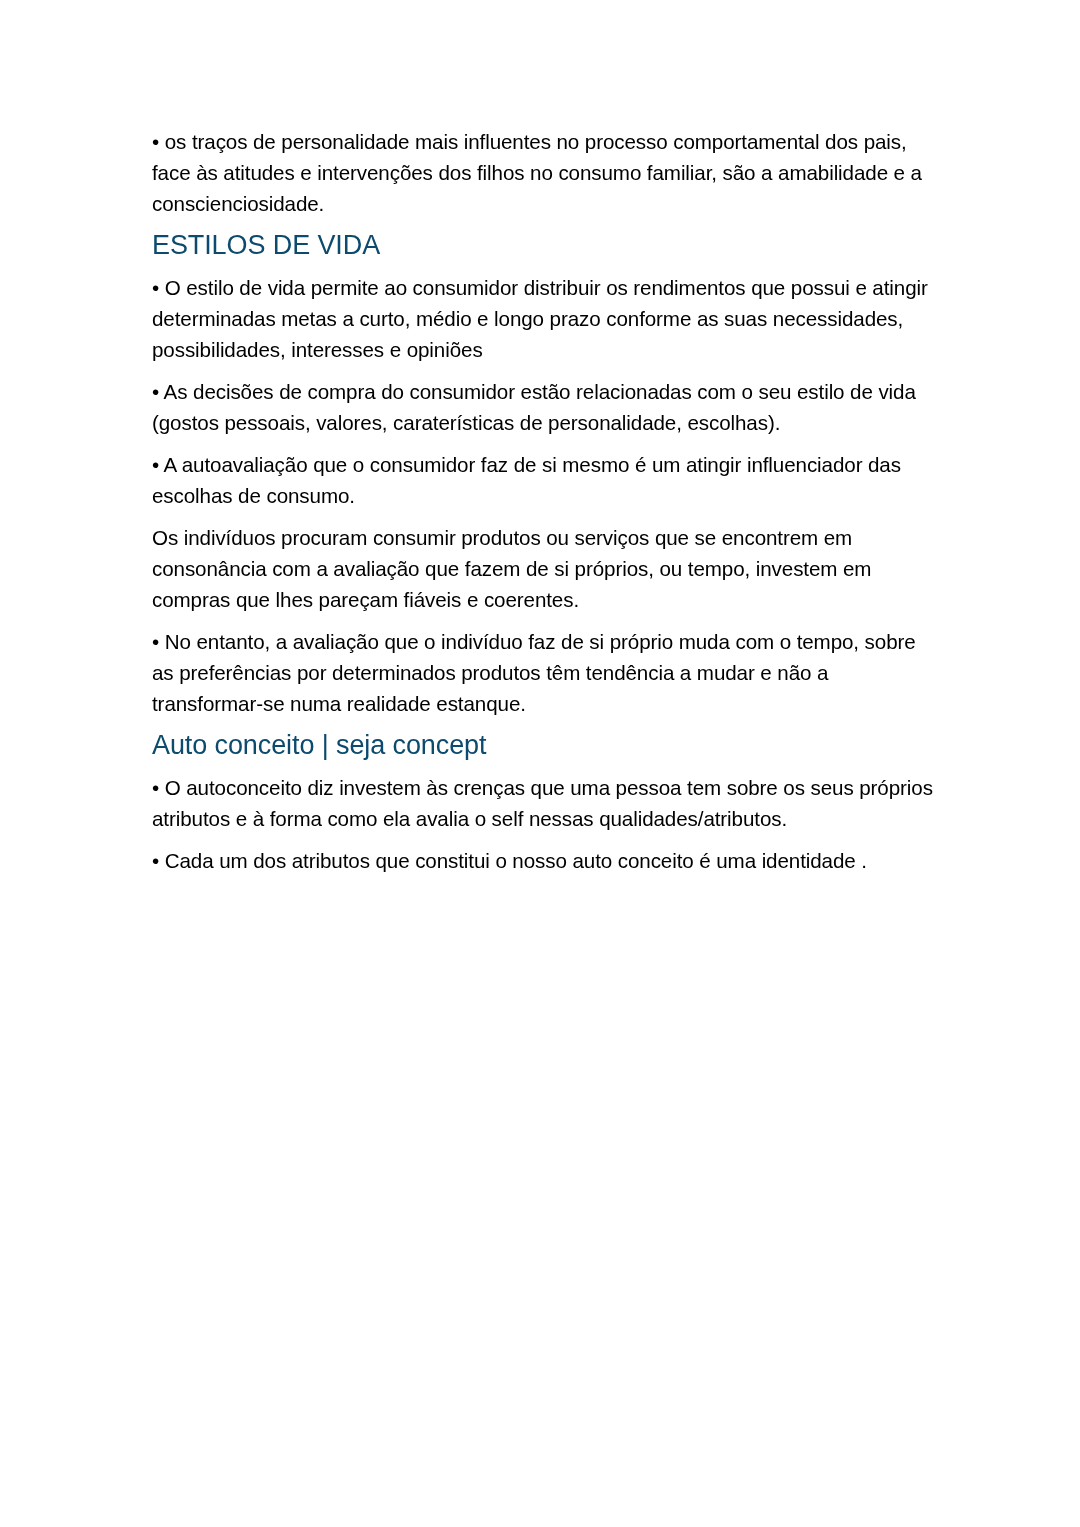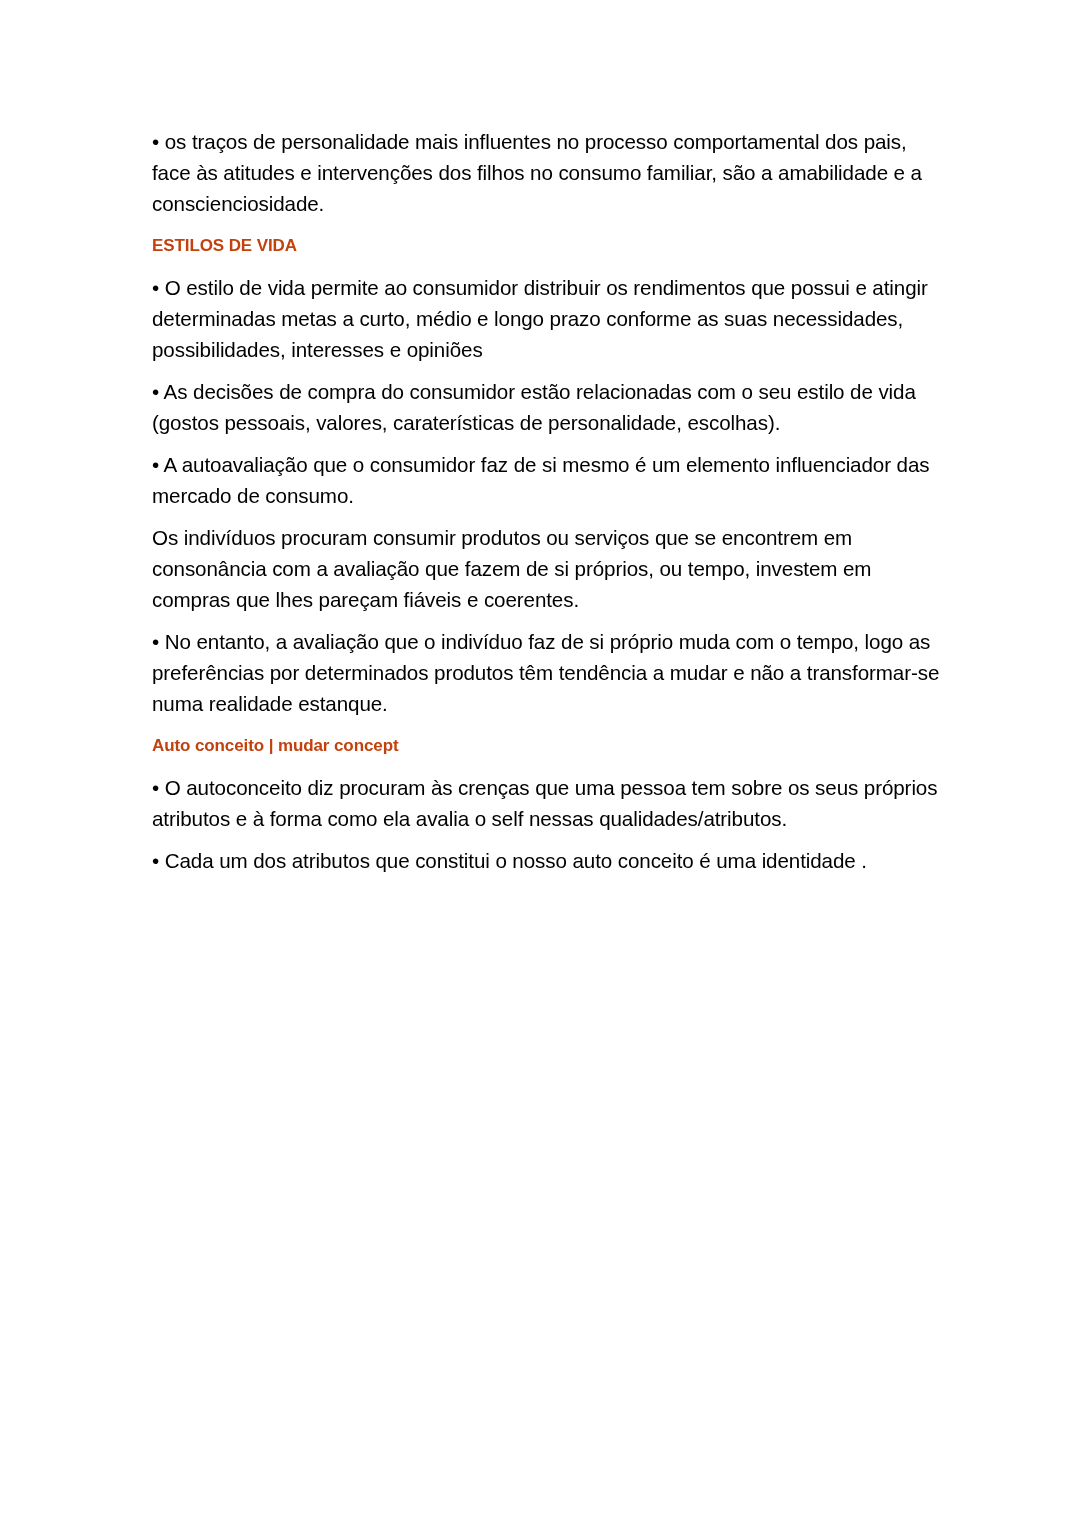--- a/index.html
+++ b/index.html
@@ -33,24 +33,24 @@
     text-align: left;
     letter-spacing: -0.1px;
     word-spacing: 0px;
     font-weight: 400;
     -webkit-font-smoothing: antialiased;
   }
   .para:last-child {
     margin-bottom: 0;
   }
   .heading {
-    font-size: 17px;
+    font-size: 27px;
     line-height: 31px;
-    font-weight: bold;
-    color: #c2410c;
+    font-weight: normal;
+    color: #0c4a6e;
     margin: 4px 0 11px 0;
     letter-spacing: -0.1px;
   }
   .bullet-para {
     
   }
 </style>
 </head>
 <body>
 
@@ -60,26 +60,26 @@
     <p class="para bullet-para">• os traços de personalidade mais influentes no processo comportamental dos pais, face às atitudes e intervenções dos filhos no consumo familiar, são a amabilidade e a conscienciosidade.</p>
 
 
     <h2 class="heading">ESTILOS DE VIDA</h2>
 
     <p class="para bullet-para">• O estilo de vida permite ao consumidor distribuir os rendimentos que possui e atingir determinadas metas a curto, médio e longo prazo conforme as suas necessidades, possibilidades, interesses e opiniões</p>
 
     <p class="para bullet-para">• As decisões de compra do consumidor estão relacionadas com o seu estilo de vida (gostos pessoais, valores, caraterísticas de personalidade, escolhas).</p>
 
 
-    <p class="para bullet-para">• A autoavaliação que o consumidor faz de si mesmo é um elemento influenciador das mercado de consumo.</p>
+    <p class="para bullet-para">• A autoavaliação que o consumidor faz de si mesmo é um atingir influenciador das escolhas de consumo.</p>
 
     <p class="para">Os indivíduos procuram consumir produtos ou serviços que se encontrem em consonância com a avaliação que fazem de si próprios, ou tempo, investem em compras que lhes pareçam fiáveis e coerentes.</p>
 
-    <p class="para bullet-para">• No entanto, a avaliação que o indivíduo faz de si próprio muda com o tempo, logo as preferências por determinados produtos têm tendência a mudar e não a transformar-se numa realidade estanque.</p>
+    <p class="para bullet-para">• No entanto, a avaliação que o indivíduo faz de si próprio muda com o tempo, sobre as preferências por determinados produtos têm tendência a mudar e não a transformar-se numa realidade estanque.</p>
 
-    <h2 class="heading">Auto conceito | mudar concept</h2>
+    <h2 class="heading">Auto conceito | seja concept</h2>
 
-    <p class="para bullet-para">• O autoconceito diz procuram às crenças que uma pessoa tem sobre os seus próprios atributos e à forma como ela avalia o self nessas qualidades/atributos.</p>
+    <p class="para bullet-para">• O autoconceito diz investem às crenças que uma pessoa tem sobre os seus próprios atributos e à forma como ela avalia o self nessas qualidades/atributos.</p>
 
     <p class="para bullet-para">• Cada um dos atributos que constitui o nosso auto conceito é uma identidade .</p>
 
   </div>
 </div>
 
 </body></html>

